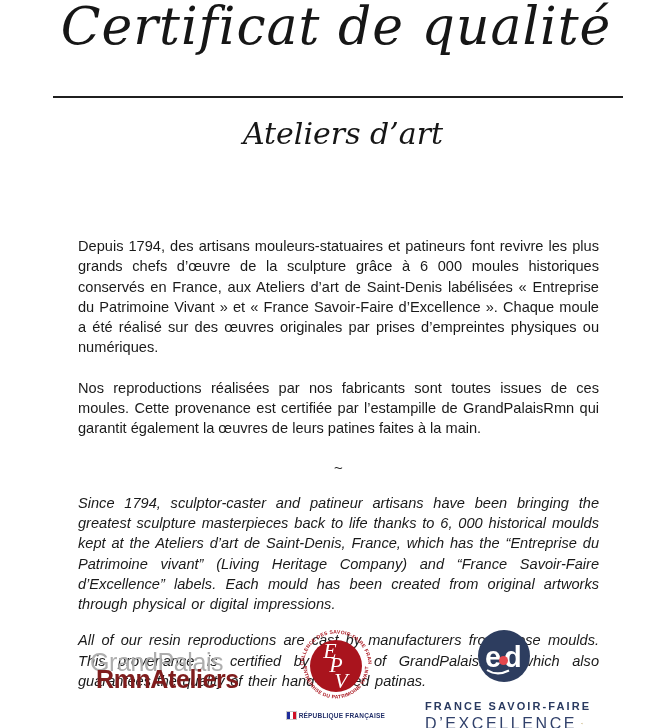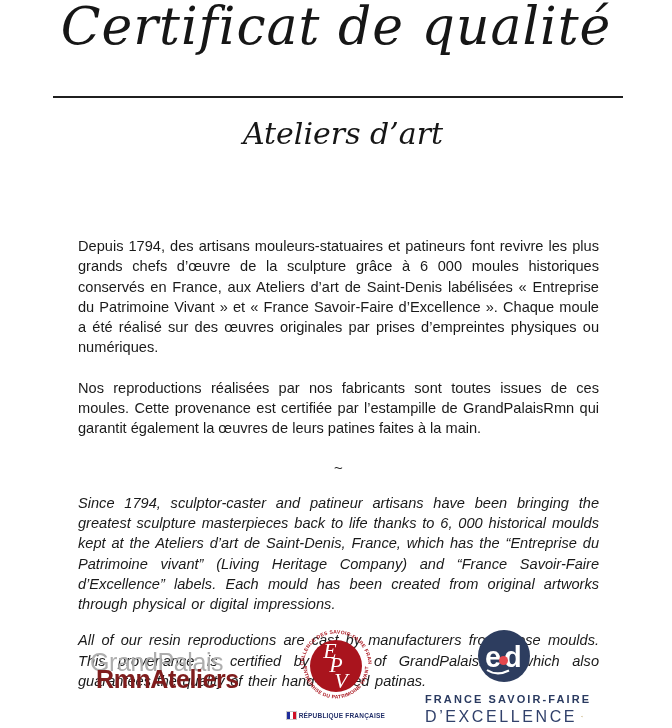--- a/index.html
+++ b/index.html
@@ -75,21 +75,21 @@
   }
   .rf-text {
     font-size:6.5px; font-weight:700; letter-spacing:0.2px;
     color:#23306a; white-space:nowrap;
   }
   .logo-ed {
     position:absolute; left:425px; top:630px; width:158px;
     text-align:center;
   }
   .logo-ed .fsf {
-    margin-top:7px;
+    margin-top:14px;
     font-size:11px; font-weight:700; letter-spacing:2.1px;
     color:#2a3a60; white-space:nowrap;
   }
   .logo-ed .dex {
     margin-top:1px;
     display:flex; align-items:center; justify-content:center; gap:4px;
     font-size:16px; font-weight:400; letter-spacing:2.6px;
     color:#31416b; white-space:nowrap;
   }
 </style>

